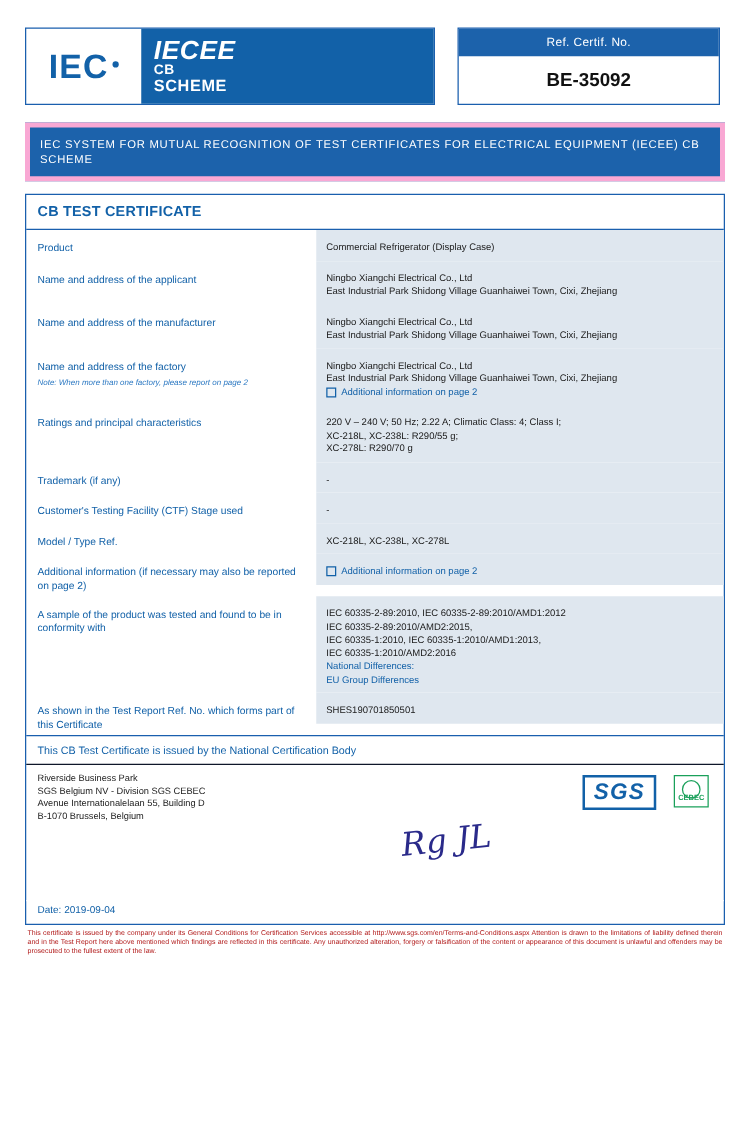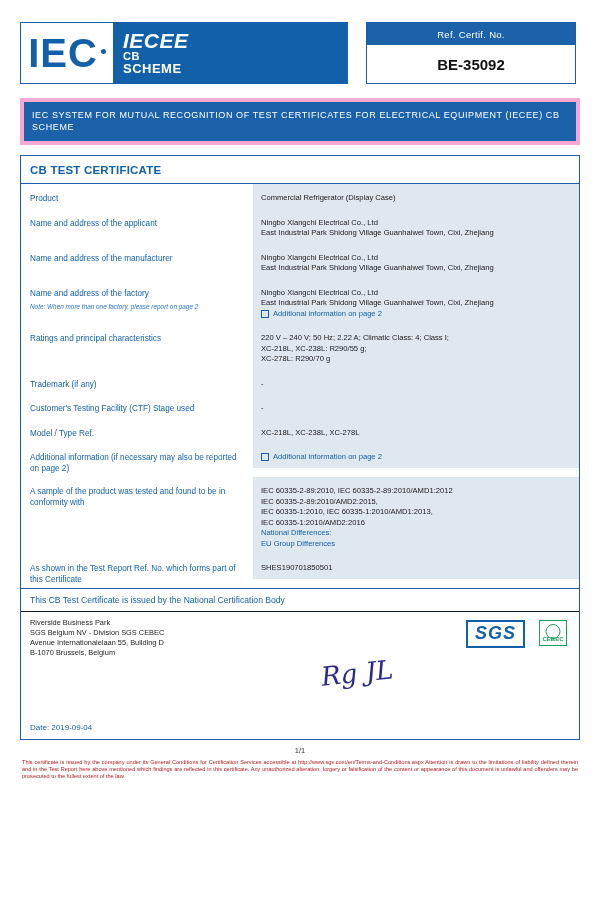--- a/index.html
+++ b/index.html
@@ -36,21 +36,21 @@
     box-sizing: border-box;
     background: #fff;
   }
   .iec-logo {
     width: 92px;
     height: 100%;
     display: flex;
     align-items: center;
     justify-content: center;
     font-weight: bold;
-    font-size: 40px;
+    font-size: 27px;
     letter-spacing: 1px;
     color: #1261a8;
     font-family: "Liberation Sans", sans-serif;
     position: relative;
   }
   .iec-logo .dot {
     display: inline-block;
     width: 5px; height: 5px;
     background: #1261a8;
     border-radius: 50%;
@@ -407,15 +407,14 @@
 
     <div class="sign-area">
       <div class="signature">Rg JL</div>
     </div>
 
     <div class="foot-row">
       <div class="date">Date: 2019-09-04</div>
     </div>
   </div>
 
-  <div class="pageno">1/1</div>
   <div class="disclaimer">This certificate is issued by the company under its General Conditions for Certification Services accessible at http://www.sgs.com/en/Terms-and-Conditions.aspx Attention is drawn to the limitations of liability defined therein and in the Test Report here above mentioned which findings are reflected in this certificate. Any unauthorized alteration, forgery or falsification of the content or appearance of this document is unlawful and offenders may be prosecuted to the fullest extent of the law.</div>
 </div>
 
 </body></html>

